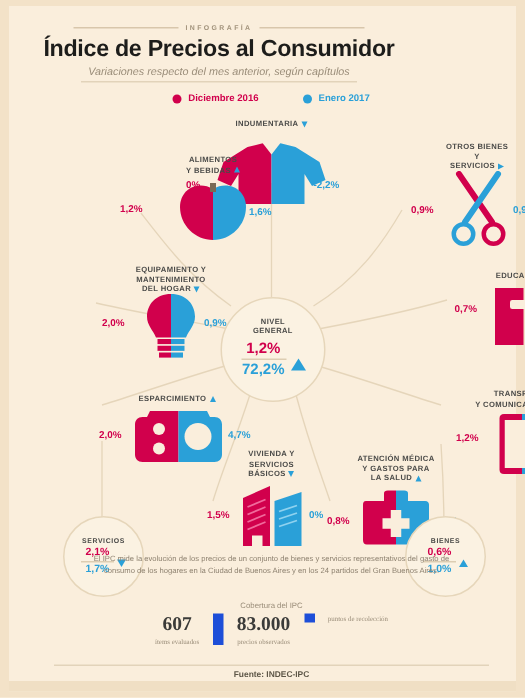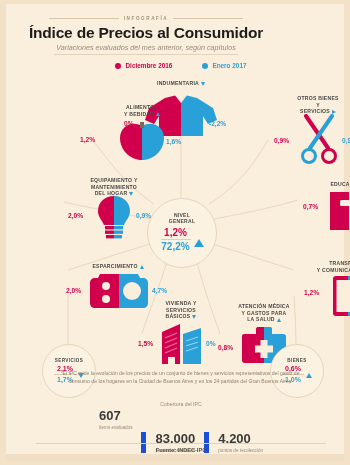--- a/index.html
+++ b/index.html
@@ -82,41 +82,41 @@
   .circ .cv2{font-size:7px;font-weight:700;color:#2aa0d8;line-height:1.2;}
   .circ .carrow{width:0;height:0;margin-top:2px;}
   .circ .carrow.down{border-left:3.4px solid transparent;border-right:3.4px solid transparent;border-top:5.4px solid #2aa0d8;}
   .circ .carrow.up{border-left:3.4px solid transparent;border-right:3.4px solid transparent;border-bottom:5.4px solid #2aa0d8;}
 
   
   .foot{position:absolute;left:0;right:0;bottom:0;}
   .fdesc{position:absolute;left:55px;top:0;width:240px;text-align:center;font-size:5.1px;line-height:1.65;color:#8e8270;}
   .cov{position:absolute;left:0;top:32px;width:350px;text-align:center;font-size:5.2px;color:#9a8d79;}
   .stats{position:absolute;left:0;top:40px;width:350px;display:flex;justify-content:center;align-items:flex-start;}
-  .stat{padding:0 9px;text-align:left;position:relative;}
-  .stat+.stat{border-left:5px solid #1d4ed8;margin-top:23px;}
+  .stat{padding:0 9px;text-align:center;position:relative;font-family:Liberation Serif, serif;}
+  .stat+.stat{border-left:7px solid #1d4ed8;}
   .stat .num{font-size:13px;font-weight:700;color:#3b3b39;line-height:1.15;}
   .stat .cap{font-size:4.6px;color:#9a8d79;margin-top:1px;}
   .frule{position:absolute;left:30px;top:74px;width:290px;height:1px;background:#e2d3ba;}
   .src{position:absolute;left:0;top:78px;width:350px;text-align:center;font-size:5.6px;font-weight:700;color:#5d5647;}
   .botbar{position:absolute;left:0;right:0;bottom:0;height:7px;background:#f0dfc4;}
 </style>
 </head>
 <body>
 
 <div class="page">
   <div class="canvas">
 
     <div class="kicker-wrap">
       <span class="kicker-line"></span>
       <span class="kicker">INFOGRAFÍA</span>
       <span class="kicker-line"></span>
     </div>
     <div class="title">Índice de Precios al Consumidor</div>
-    <div class="subtitle">Variaciones evaluados del mes anterior, según capítulos</div>
+    <div class="subtitle">Variaciones respecto del mes anterior, según capítulos</div>
     <div class="subrule"></div>
 
     <div class="legend">
       <span class="lg dec">
         <span class="dot"></span>
         <span>Diciembre 2016</span>
       </span>
       <span class="lg ene">
         <span class="dot"></span>
         <span>Enero 2017</span>
@@ -326,21 +326,20 @@
       <div class="stats">
         <div class="stat">
           <div class="num">607</div>
           <div class="cap">ítems evaluados</div>
         </div>
         <div class="stat">
           <div class="num">83.000</div>
           <div class="cap">precios observados</div>
         </div>
         <div class="stat">
-          <div class="num">4.200</div>
           <div class="cap">puntos de recolección</div>
         </div>
       </div>
       <div class="frule"></div>
       <div class="src">Fuente: INDEC-IPC</div>
     </div>
 
     <div class="botbar"></div>
   </div>
 </div>

